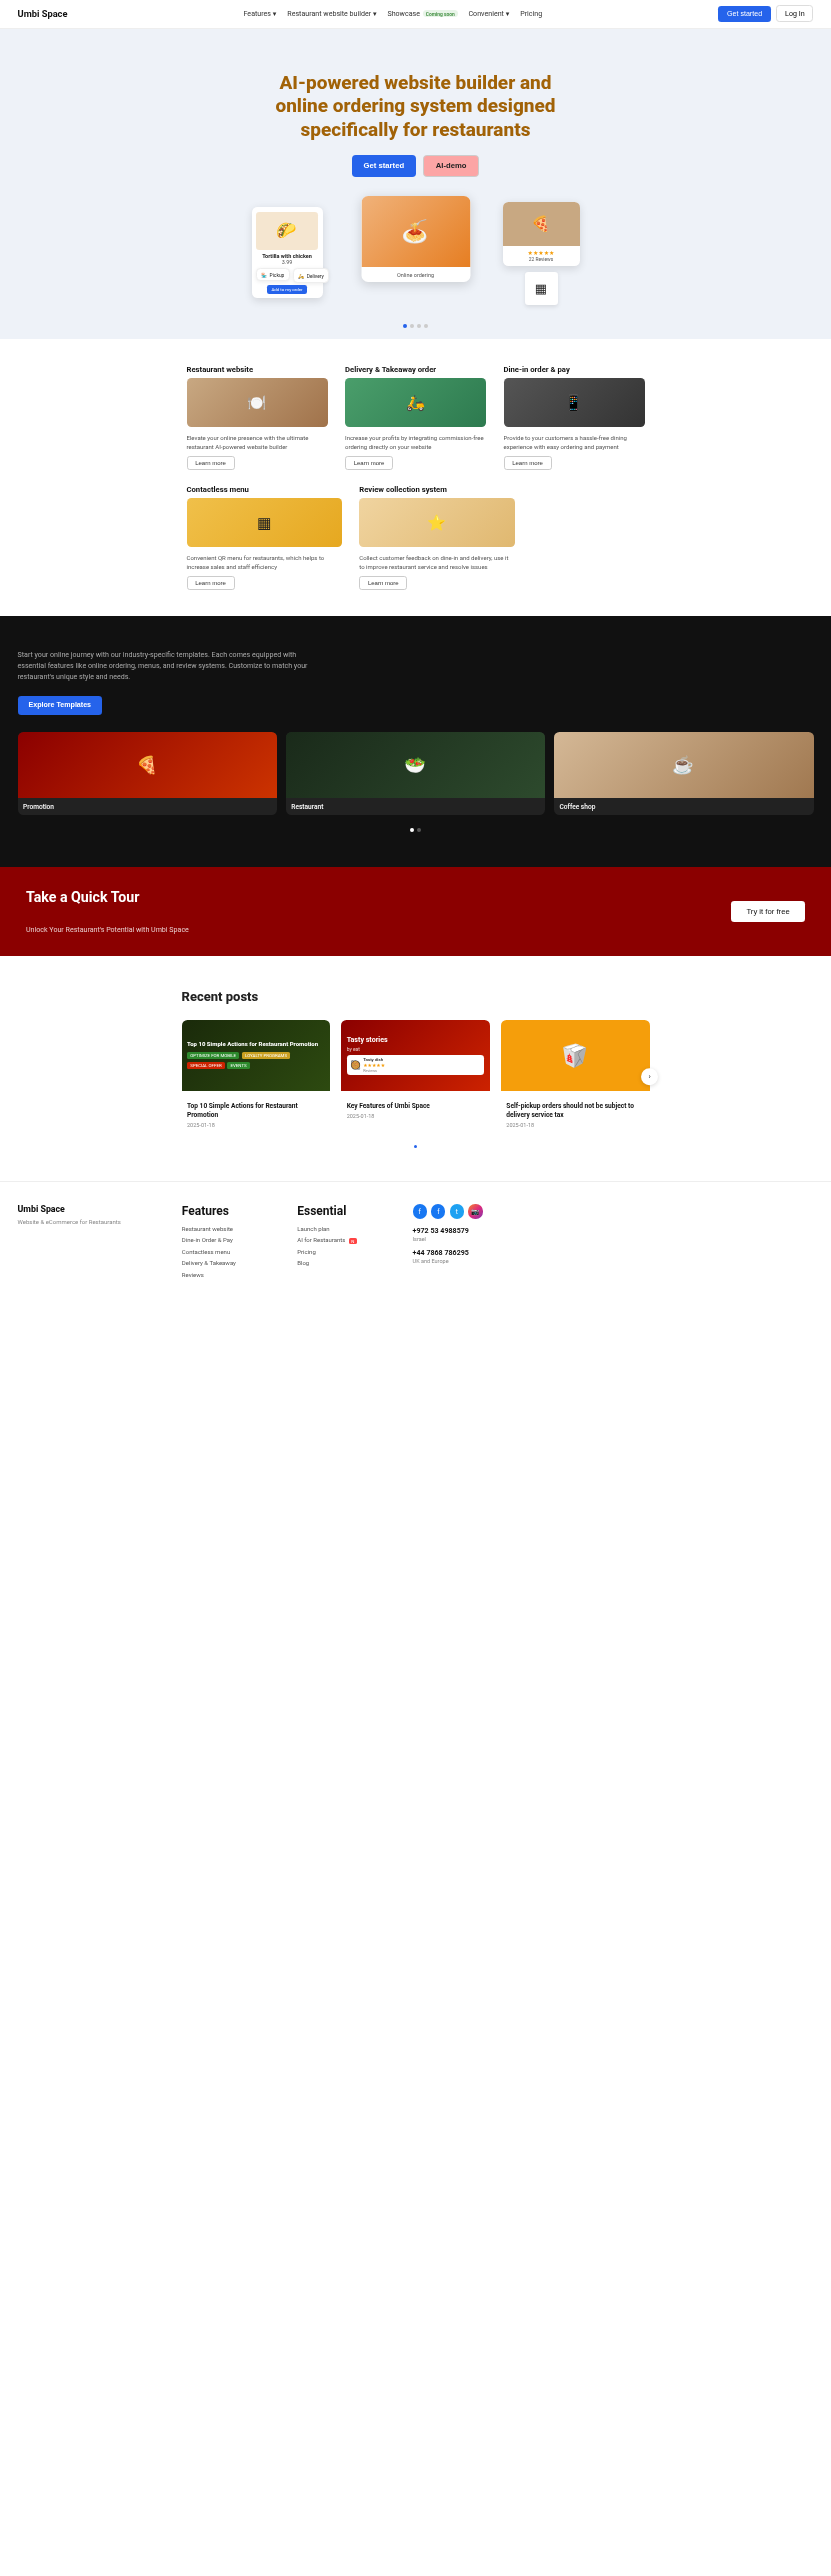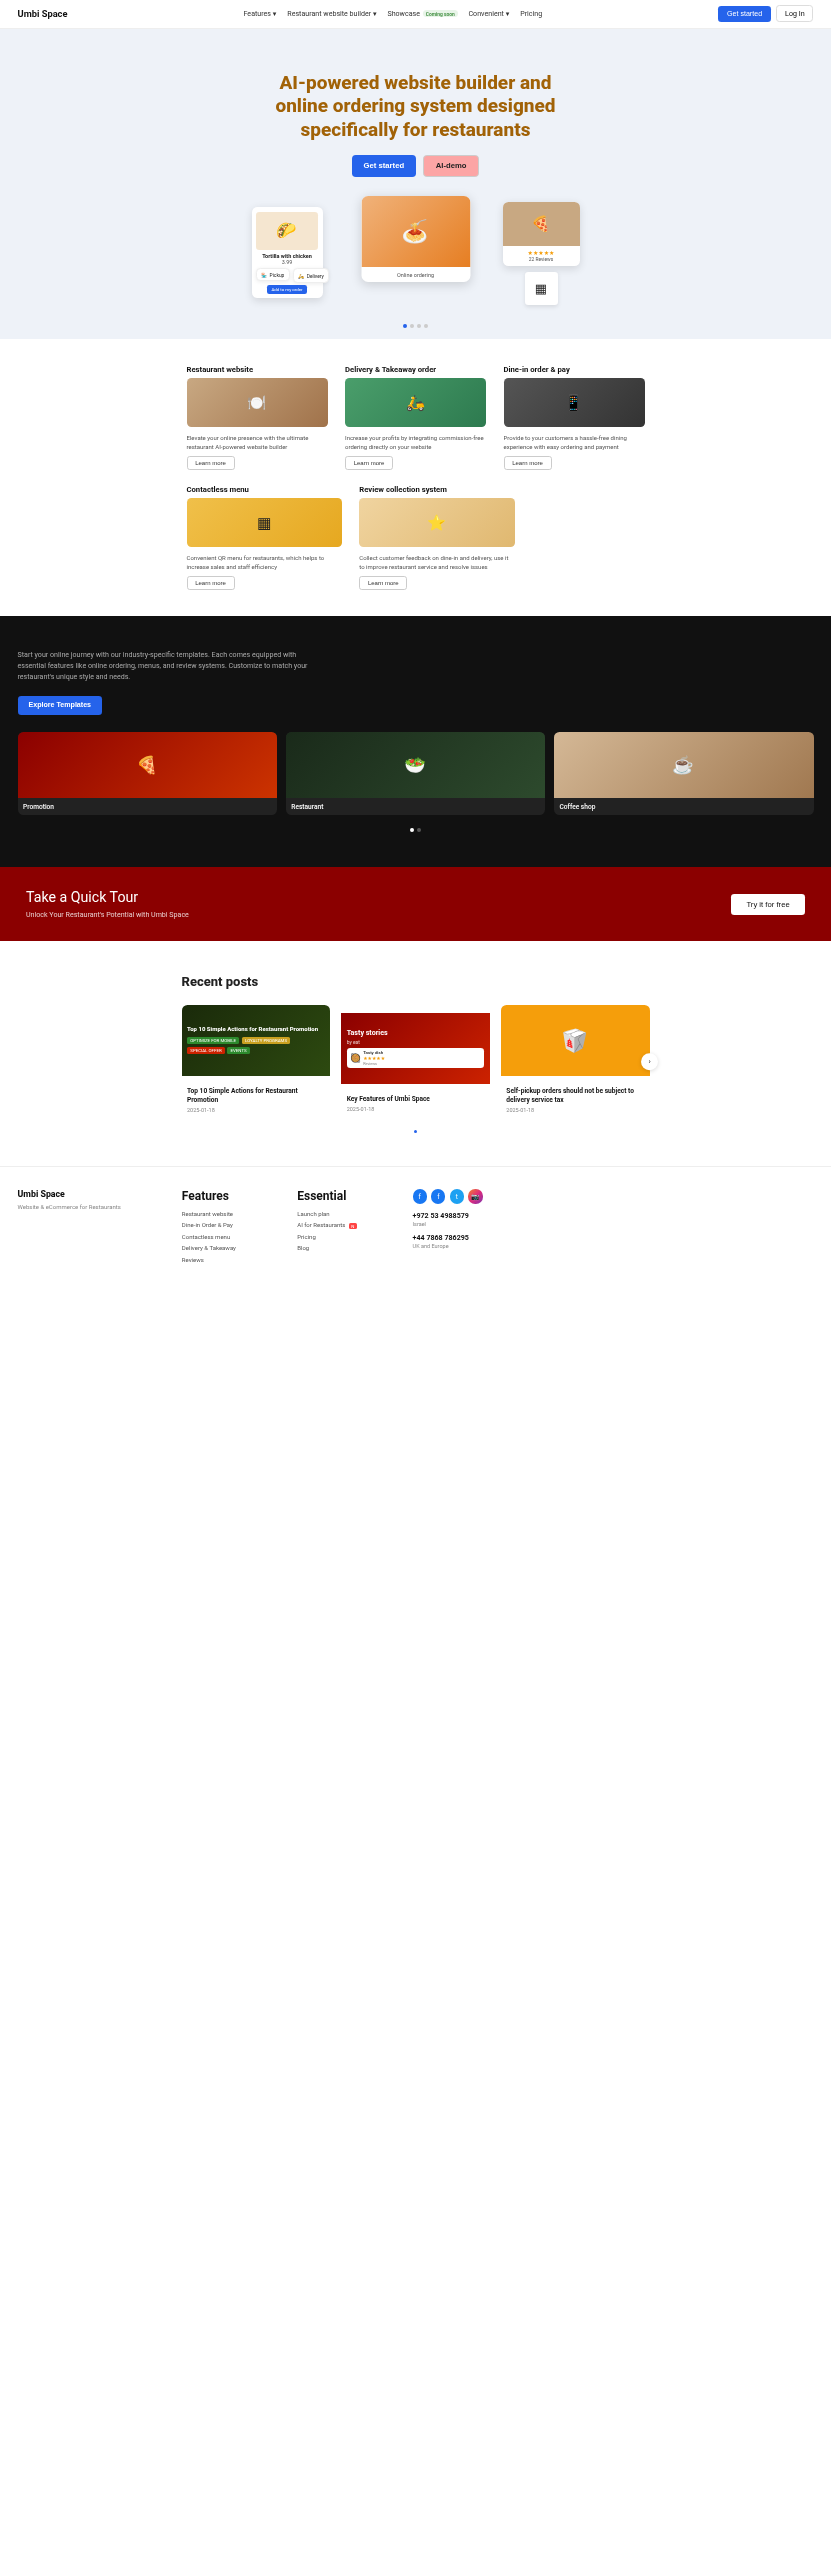--- a/index.html
+++ b/index.html
@@ -69,32 +69,32 @@
     .template-img-rest { background: linear-gradient(135deg, #1a2a1a, #2d4a2d); }
     .template-img-coffee { background: linear-gradient(135deg, #d4b896, #a07850); }
     .template-label { padding: 4.4px 5.5px; font-size: 6.6px; color: #fff; font-weight: 500; }
     .template-arrow { position: absolute; right: 5.5px; top: 50%; transform: translateY(-50%); background: rgba(255,255,255,0.1); border-radius: 50%; width: 15.3px; height: 15.3px; display: flex; align-items: center; justify-content: center; font-size: 7.7px; color: #fff; cursor: pointer; }
     .dots-row-dark { display: flex; gap: 3.3px; justify-content: center; padding: 2.2px 0; }
     .dot-dark { width: 3.8px; height: 3.8px; border-radius: 50%; background: #555; }
     .dot-dark.active { background: #fff; }
 
     
     .tour-section { background: #8B0000; color: #fff; padding: 22px 26px; display: flex; align-items: center; justify-content: space-between; }
-    .tour-section h2 { font-size: 14.2px; font-weight: 400; margin-bottom: 5px; }
+    .tour-section h2 { font-size: 14.2px; font-weight: 700; margin-bottom: 20px; }
     .tour-section p { font-size: 7.1px; color: rgba(255,255,255,0.8); }
     .btn-try { background: #fff; color: #111; border: none; padding: 6px 15.3px; border-radius: 3.3px; font-size: 7.7px; cursor: pointer; font-weight: 400; white-space: nowrap; }
 
     
     .posts-section { padding: 33px 17.5px; max-width: 503px; margin: 0 auto; }
     .posts-section h2 { font-size: 13px; font-weight: 800; margin-bottom: 15.3px; }
     .posts-grid { display: flex; gap: 11px; position: relative; }
     .post-card { flex: 1; border-radius: 5.5px; overflow: hidden; cursor: pointer; }
     .post-img { width: 100%; height: 71px; position: relative; }
     .post-img-1 { background: linear-gradient(135deg, #1a2a0a, #2d4a10); display: flex; align-items: center; justify-content: center; }
-    .post-img-2 { background: linear-gradient(135deg, #8B0000, #cc2200); display: flex; align-items: center; justify-content: center; margin-top: 8px; }
+    .post-img-2 { background: linear-gradient(135deg, #8B0000, #cc2200); display: flex; align-items: center; justify-content: center; }
     .post-img-3 { background: #f59e0b; display: flex; align-items: center; justify-content: center; font-size: 17.5px; }
     .post-overlay { padding: 5.5px; }
     .post-title { font-size: 6.6px; font-weight: 700; color: #111; margin-top: 5.5px; line-height: 1.4; }
     .post-date { font-size: 5.5px; color: #888; margin-top: 2.2px; }
     .post-arrow { position: absolute; right: -8.8px; top: 50%; transform: translateY(-50%); background: #fff; border-radius: 50%; width: 17.5px; height: 17.5px; box-shadow: 0 1.1px 4.4px rgba(0,0,0,0.15); display: flex; align-items: center; justify-content: center; font-size: 7.7px; cursor: pointer; z-index: 2; }
     .dots-row-posts { display: flex; gap: 3.3px; justify-content: center; padding: 11px 0 0; }
 
     
     .post1-content { color: #fff; padding: 5.5px; font-size: 4.9px; width: 100%; }
     .post1-title { font-size: 6px; font-weight: 800; color: #fff; line-height: 1.3; margin-bottom: 3.3px; }

